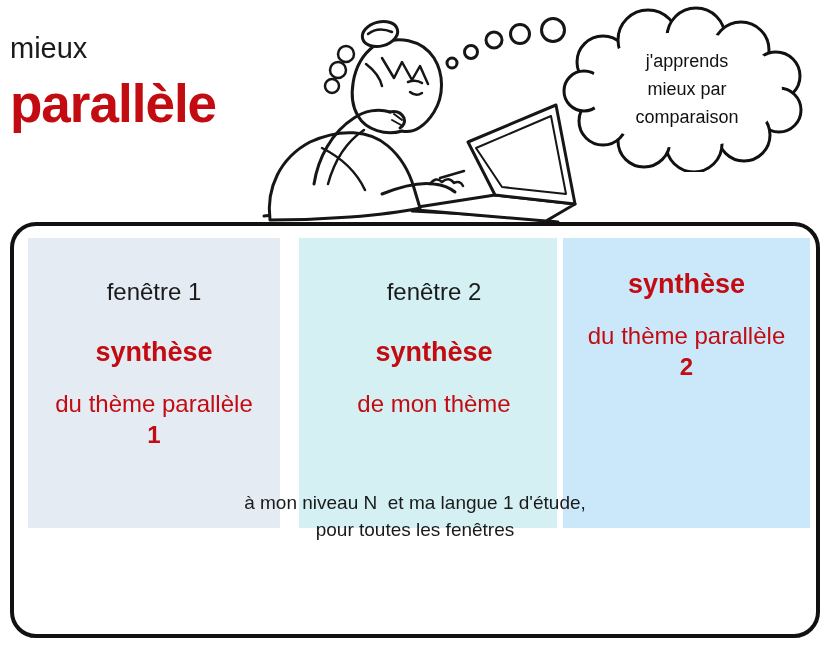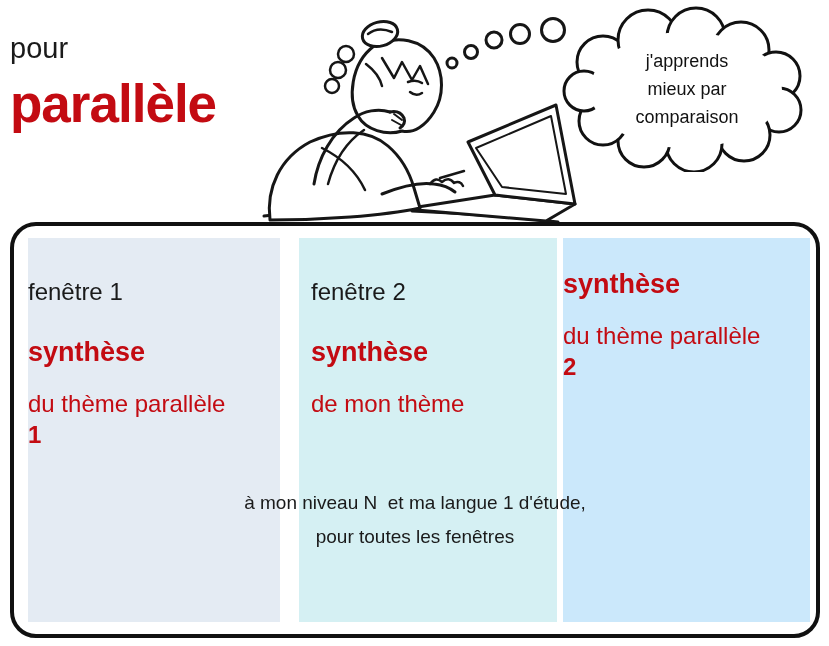--- a/index.html
+++ b/index.html
@@ -26,46 +26,46 @@
     position:absolute; inset:0; display:flex; flex-direction:column;
     align-items:center; justify-content:center; text-align:left;
     font-size:18px; line-height:28px; color:#111; padding-top:2px;
   }
 
   
   .board {
     position:absolute; left:10px; top:222px; width:802px; height:408px;
     background:#fff; border:4px solid #111; border-radius:26px;
   }
-  .col { position:absolute; top:12px; height:384px; z-index:1; }
+  .col { position:absolute; top:12px; height:290px; z-index:1; text-align:center; }
   .col-1 { left:14px;  width:252px; background:var(--window1-bg, #e4ebf3); }
   .col-2 { left:285px; width:246px; background:var(--window2-bg, #d5f0f3);padding-left:12px; }
   .col-3 { left:549px; width:247px; background:var(--window3-bg, #cbe8fb); }
 
   .col-label   { margin-top:40px; font-size:24px; color:#1a1a1a; }
   .col-heading { margin-top:31px; font-size:27px; font-weight:bold; color:var(--accent-red, #c30b12); }
   .col-desc    { margin-top:20px; font-size:24px; line-height:31px; color:var(--accent-red, #c30b12); }
   .desc-line2.bold { font-weight:bold; }
 
   .board-footer {
     position:absolute; left:0; right:0; top:266px; z-index:2;
     text-align:center; color:#1a1a1a; font-size:19px;
   }
   .footer-line1 { white-space:pre-wrap; }
-  .footer-line2 { margin-top:12px; }
+  .footer-line2 { margin-top:5px; }
 
   svg path, svg circle, svg ellipse { vector-effect:non-scaling-stroke; }
 </style>
 </head>
 <body>
 
 <div class="stage">
 
   <div class="title-block">
-    <div class="mode-label">pour</div>
+    <div class="mode-label">mieux</div>
     <div class="main-title">parallèle</div>
   </div>
 
   <svg class="person-svg" width="322" height="216" viewBox="0 0 322 216" fill="none" stroke="#161616" stroke-width="3" stroke-linecap="round" stroke-linejoin="round">
 
     <path d="M 2,208 C 60,201 110,199 158,201"></path>
     <path d="M 150,203 C 200,205 250,209 296,214"></path>
 
     <path d="M 233,187 L 313,196 L 284,213 L 143,201 Z" fill="#fff"></path>
 

